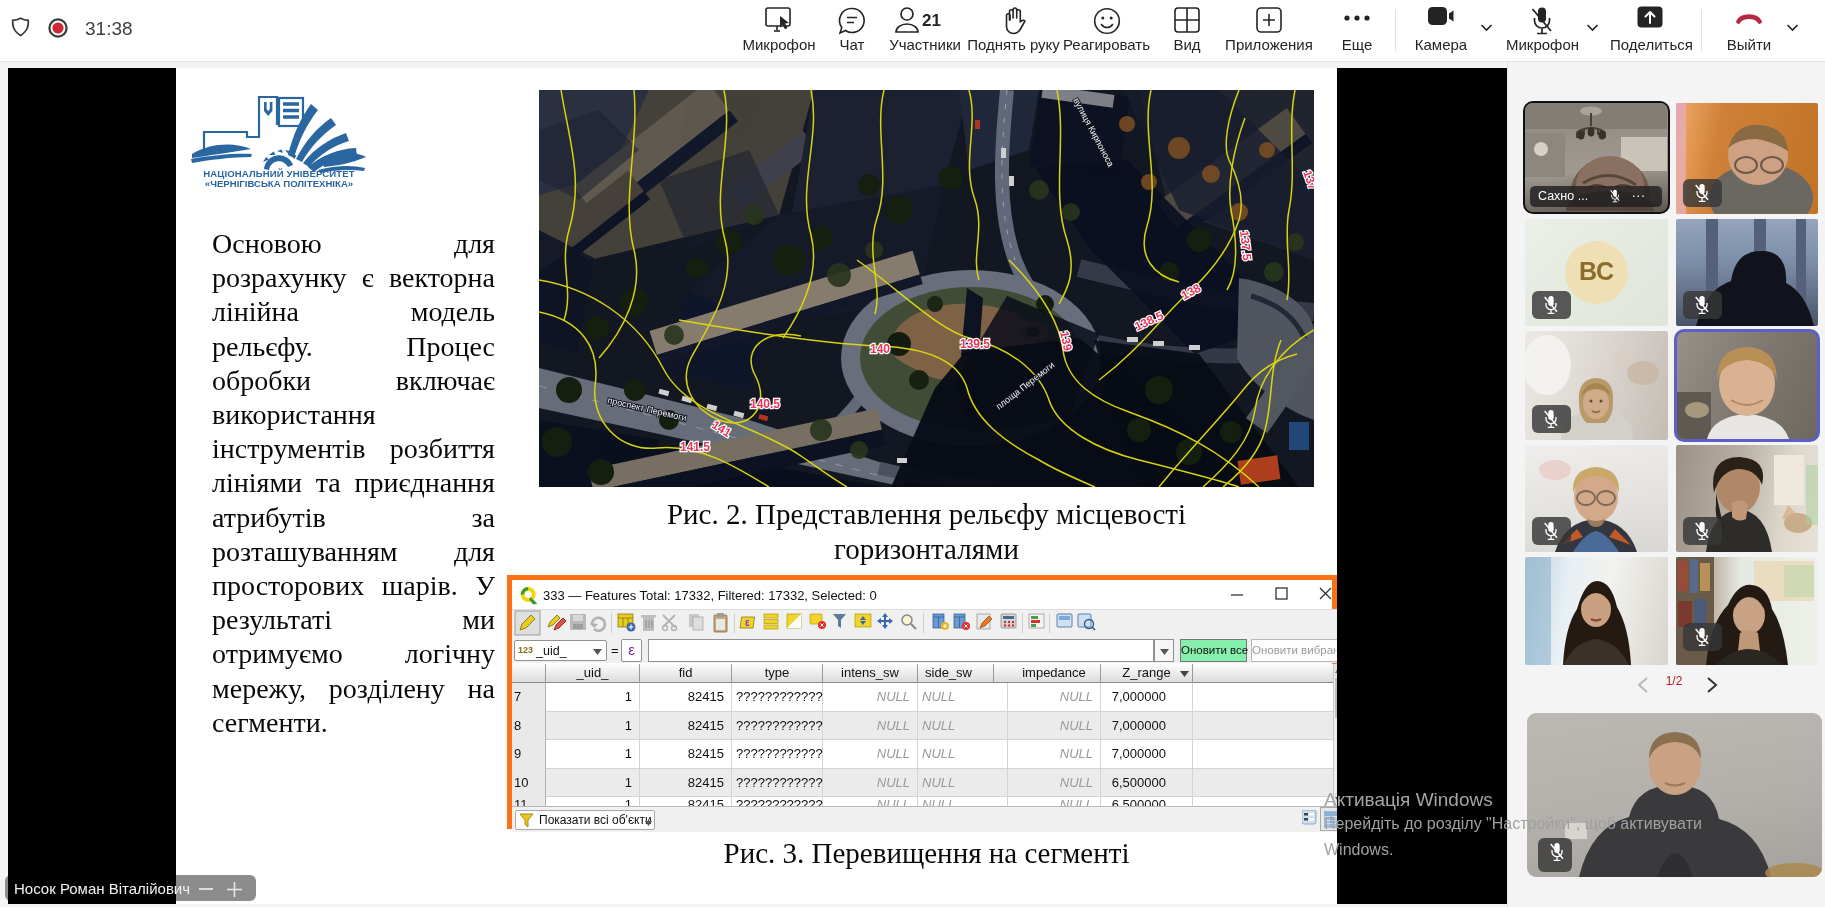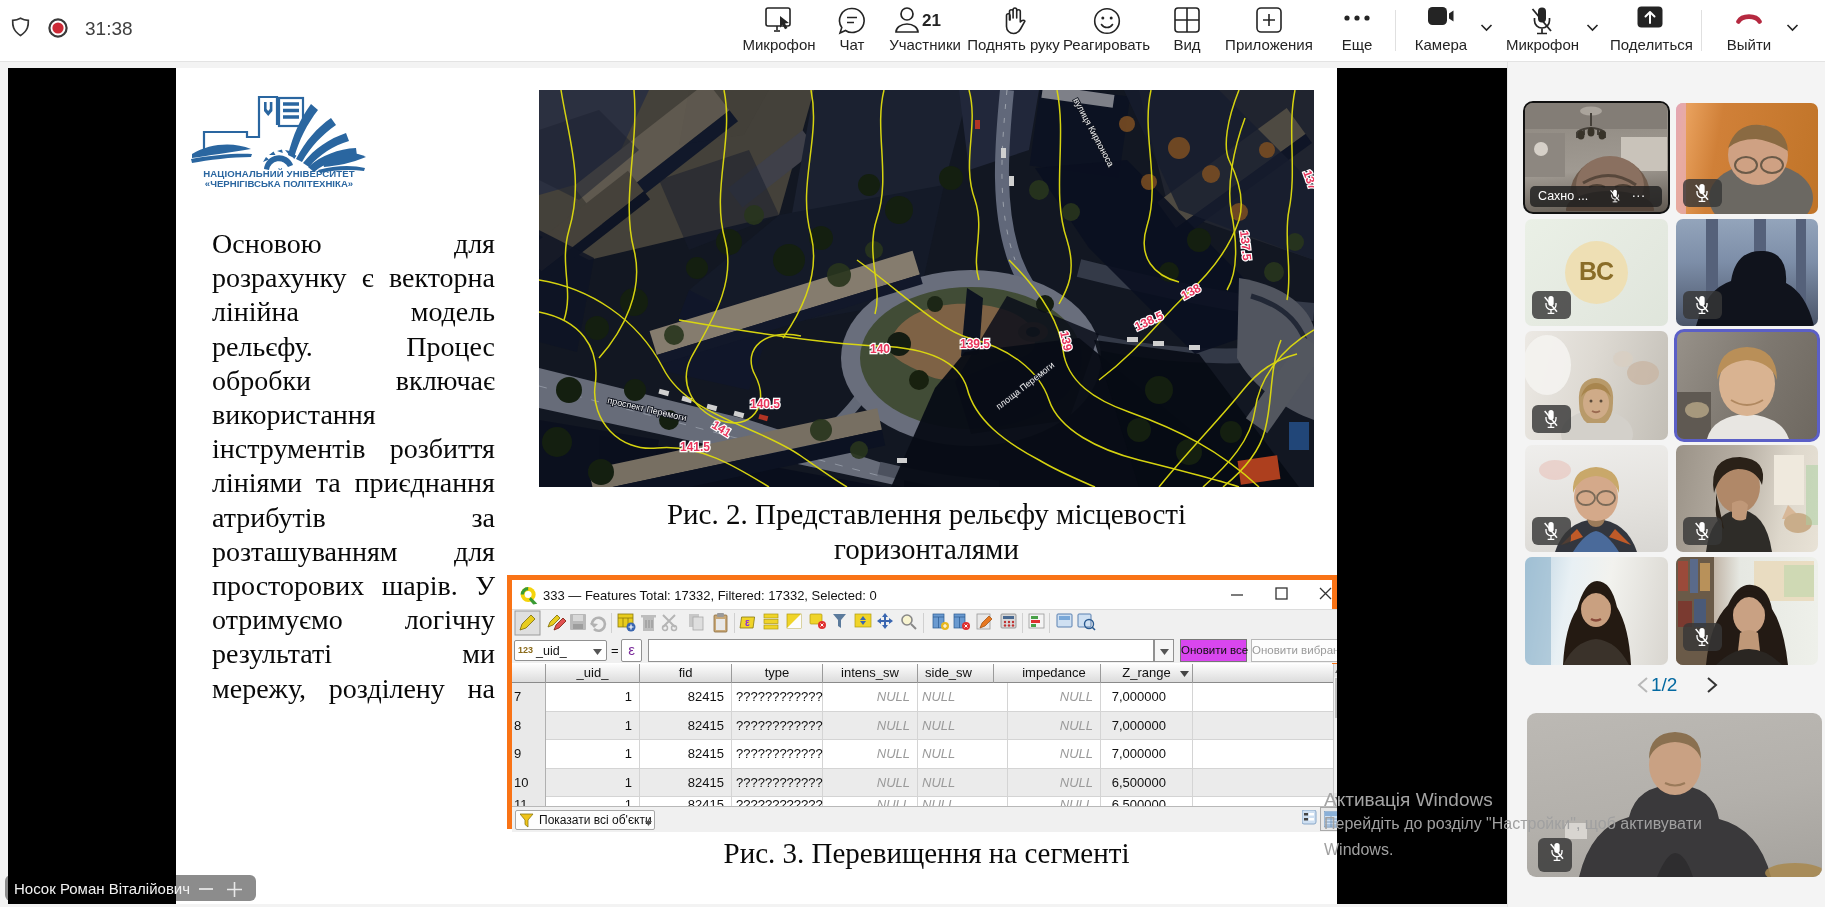--- a/index.html
+++ b/index.html
@@ -10,21 +10,21 @@
 .tbtn .lbl { position:absolute; bottom:7px; width:100%; left:0; }
 .tico { position:absolute; top:6px; left:50%; transform:translateX(-50%); }
 #main { position:absolute; left:0; top:62px; width:1825px; height:845px; background:#f3f3f3; }
 #bezL { position:absolute; left:8px; top:6px; width:168px; height:836px; background:#000; z-index:2; }
 #bezR { position:absolute; left:1337px; top:6px; width:170px; height:836px; background:#000; }
 #slide { position:absolute; left:176px; top:6px; width:1161px; height:836px; background:#fff; }
 #sidebar { position:absolute; left:1507px; top:0px; width:318px; height:845px; background:#f4f4f4; border-left:1px solid #e4e4e4; }
 #para { position:absolute; left:36px; top:159px; width:283px; font-family:"Liberation Serif",serif; font-size:28px; line-height:34.2px; color:#090909; }
 .jl { text-align:justify; text-align-last:justify; }
 .cap { position:absolute; font-family:"Liberation Serif",serif; font-size:29px; color:#0a0a0a; text-align:center; }
-.vtile { position:absolute; border-radius:7px; overflow:hidden; }
+.vtile { position:absolute; border-radius:2px; overflow:hidden; }
 .mic { position:absolute; left:7px; bottom:7px; width:39px; height:28px; background:rgba(55,55,55,.82); border-radius:6px; }
 .mic svg { position:absolute; left:9px; top:4px; }
 .hc { position:absolute; top:0; height:19px; text-align:center; line-height:18px; border-right:1px solid #9a9a9a; color:#111; }
 .trow { position:absolute; left:0; width:821px; height:28.5px; border-bottom:1px solid #d4d4d4; }
 .rn { position:absolute; left:0; top:0; width:34px; height:28.5px; background:#e9e9e9; border-right:1px solid #b0b0b0; font-size:13px; line-height:28px; padding-left:2px; }
 .c { position:absolute; top:0; height:28.5px; line-height:28px; border-right:1px solid #d4d4d4; }
 .c1 { left:34px; width:94px; text-align:right; padding-right:7px; }
 .c2 { left:128px; width:92px; text-align:right; padding-right:7px; }
 .c3 { left:220px; width:91px; padding-left:4px; }
 .c4 { left:311px; width:95px; text-align:right; padding-right:7px; font-style:italic; color:#9a9a9a; }
@@ -177,23 +177,24 @@
       <div class="jl">розрахунку є векторна</div>
       <div class="jl">лінійна модель</div>
       <div class="jl">рельєфу. Процес</div>
       <div class="jl">обробки включає</div>
       <div>використання</div>
       <div class="jl">інструментів розбиття</div>
       <div class="jl">лініями та приєднання</div>
       <div class="jl">атрибутів за</div>
       <div class="jl">розташуванням для</div>
       <div class="jl">просторових шарів. У</div>
+      <div class="jl">результаті ми</div>
       <div class="jl">отримуємо логічну</div>
-      <div class="jl">результаті ми</div>
       <div class="jl">мережу, розділену на</div>
+      <div>сегменти.</div>
     </div>
     <div id="mapbox" class="abs" style="left:363px;top:22px;width:775px;height:397px;">
     <svg width="775" height="397" viewBox="0 0 775 397">
       <rect width="775" height="397" fill="#121722"></rect>
 
       <polygon points="0,0 275,0 240,125 50,170 0,145" fill="#44413a"></polygon>
       <polygon points="0,0 110,0 70,85 0,105" fill="#2b3040"></polygon>
       <g transform="rotate(-38 120 60)">
             <rect x="30" y="36" width="170" height="36" fill="#5f594f"></rect>
             <rect x="30" y="72" width="170" height="14" fill="#11182a"></rect>
@@ -521,21 +522,21 @@
           </svg>
       </div>
       <div class="abs" style="left:99px;top:63px;font-size:13px;">=</div>
       <div class="abs" style="left:109px;top:59px;width:21px;height:23px;background:#fff;border:1px solid #919191;border-radius:2px;color:#7a2a9a;font-size:15px;text-align:center;line-height:20px;">ε</div>
       <div class="abs" style="left:136px;top:59px;width:506px;height:23px;background:#fff;border:1px solid #919191;"></div>
       <div class="abs" style="left:642px;top:59px;width:20px;height:23px;background:#f6f6f6;border:1px solid #919191;">
           <svg class="abs" style="left:5px;top:9px" width="9" height="6">
             <path d="M0,0 h9 l-4.5,6 z" fill="#555"></path>
           </svg>
         </div>
-      <div class="abs" style="left:668px;top:59px;width:67px;height:23px;background:#d946ef;border:1px solid #777;font-size:11.5px;text-align:center;line-height:21px;white-space:nowrap;">Оновити все</div>
+      <div class="abs" style="left:668px;top:59px;width:67px;height:23px;background:#86efac;border:1px solid #777;font-size:11.5px;text-align:center;line-height:21px;white-space:nowrap;">Оновити все</div>
       <div class="abs" style="left:739px;top:59px;width:95px;height:23px;background:#fdfdfd;border:1px solid #b8b8b8;font-size:11.5px;text-align:center;line-height:21px;color:#9a9a9a;white-space:nowrap;">Оновити вибране</div>
       <div id="tblhead" class="abs" style="left:0;top:84px;width:821px;height:19px;background:linear-gradient(#fdfdfd,#dcdcdc);border-bottom:1px solid #8a8a8a;font-size:13px;">
         <div class="hc" style="left:0;width:34px;"></div>
         <div class="hc" style="left:34px;width:94px;">_uid_</div>
         <div class="hc" style="left:128px;width:92px;">fid</div>
         <div class="hc" style="left:220px;width:91px;">type</div>
         <div class="hc" style="left:311px;width:95px;">intens_sw</div>
         <div class="hc" style="left:392px;width:90px;">side_sw</div>
         <div class="hc" style="left:496px;width:93px;">impedance</div>
         <div class="hc" style="left:589px;width:92px;">Z_range</div>
@@ -828,21 +829,21 @@
             <path d="M6.5 12 v2.5 a7.5 7.5 0 0 0 15 0 V12" fill="none" stroke="#fff" stroke-width="2"></path>
             <path d="M14 22.5 v4.5 M9 27.5 h10" stroke="#fff" stroke-width="2"></path>
             <path d="M4.5 3 L23 25" stroke="#fff" stroke-width="2.2"></path>
           </svg>
         </div>
     </div>
 
     <svg class="abs" style="left:127px;top:614px" width="16" height="18">
         <path d="M12 2 L4 9 L12 16" stroke="#b8b8b8" stroke-width="2" fill="none"></path>
       </svg>
-    <div class="abs" style="left:143px;top:612px;width:46px;text-align:left;font-size:19px;color:#0369a1;">1/2</div>
+    <div class="abs" style="left:143px;top:612px;width:46px;text-align:center;font-size:12px;color:#b91c1c;">1/2</div>
     <svg class="abs" style="left:196px;top:614px" width="16" height="18">
         <path d="M4 2 L12 9 L4 16" stroke="#333" stroke-width="2" fill="none"></path>
       </svg>
 
     <div class="vtile" style="left:19px;top:651px;width:295px;height:164px;border-radius:9px;background:linear-gradient(170deg,#bcb9b4 0%,#b3b0ab 55%,#a5a29d 100%);">
       <svg class="abs" style="left:0;top:0" width="295" height="164" viewBox="0 0 295 164">
         <rect x="38" y="110" width="22" height="16" fill="#d8d5d0"></rect>
         <path d="M52 164 Q64 114 102 104 Q110 72 148 72 Q186 72 192 106 Q232 116 244 164 Z" fill="#3a393b"></path>
         <ellipse cx="148" cy="52" rx="26" ry="30" fill="#c9a183"></ellipse>
         <path d="M122 46 Q122 20 148 19 Q174 20 174 46 Q168 30 148 29 Q128 30 122 46 Z" fill="#8a7050"></path>

